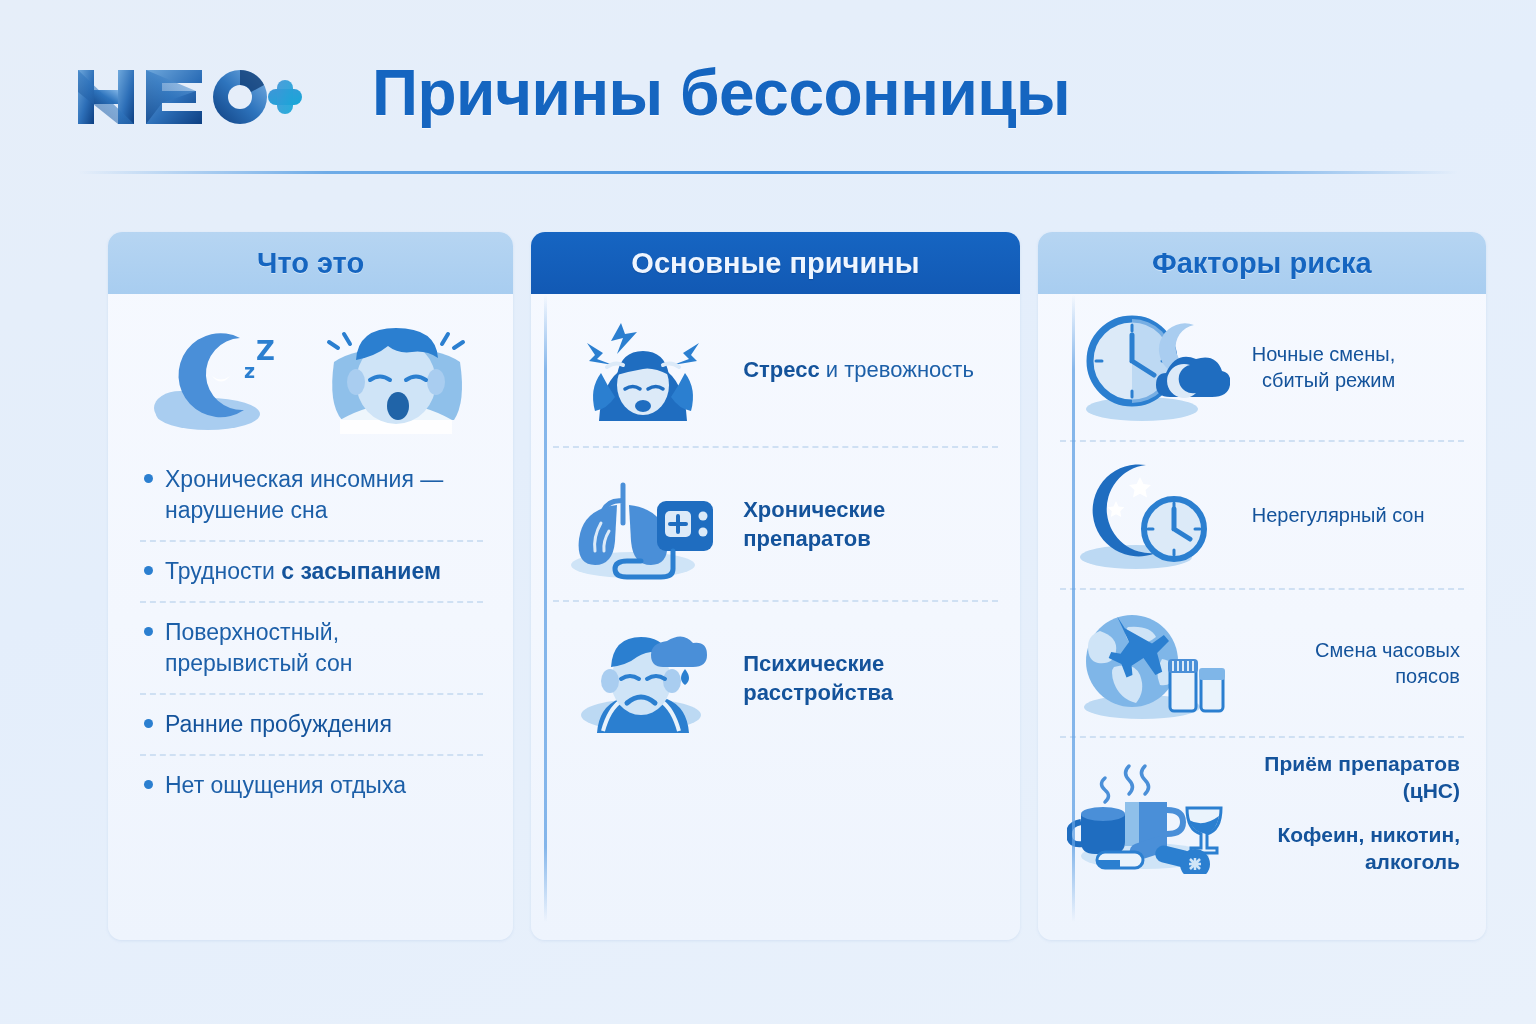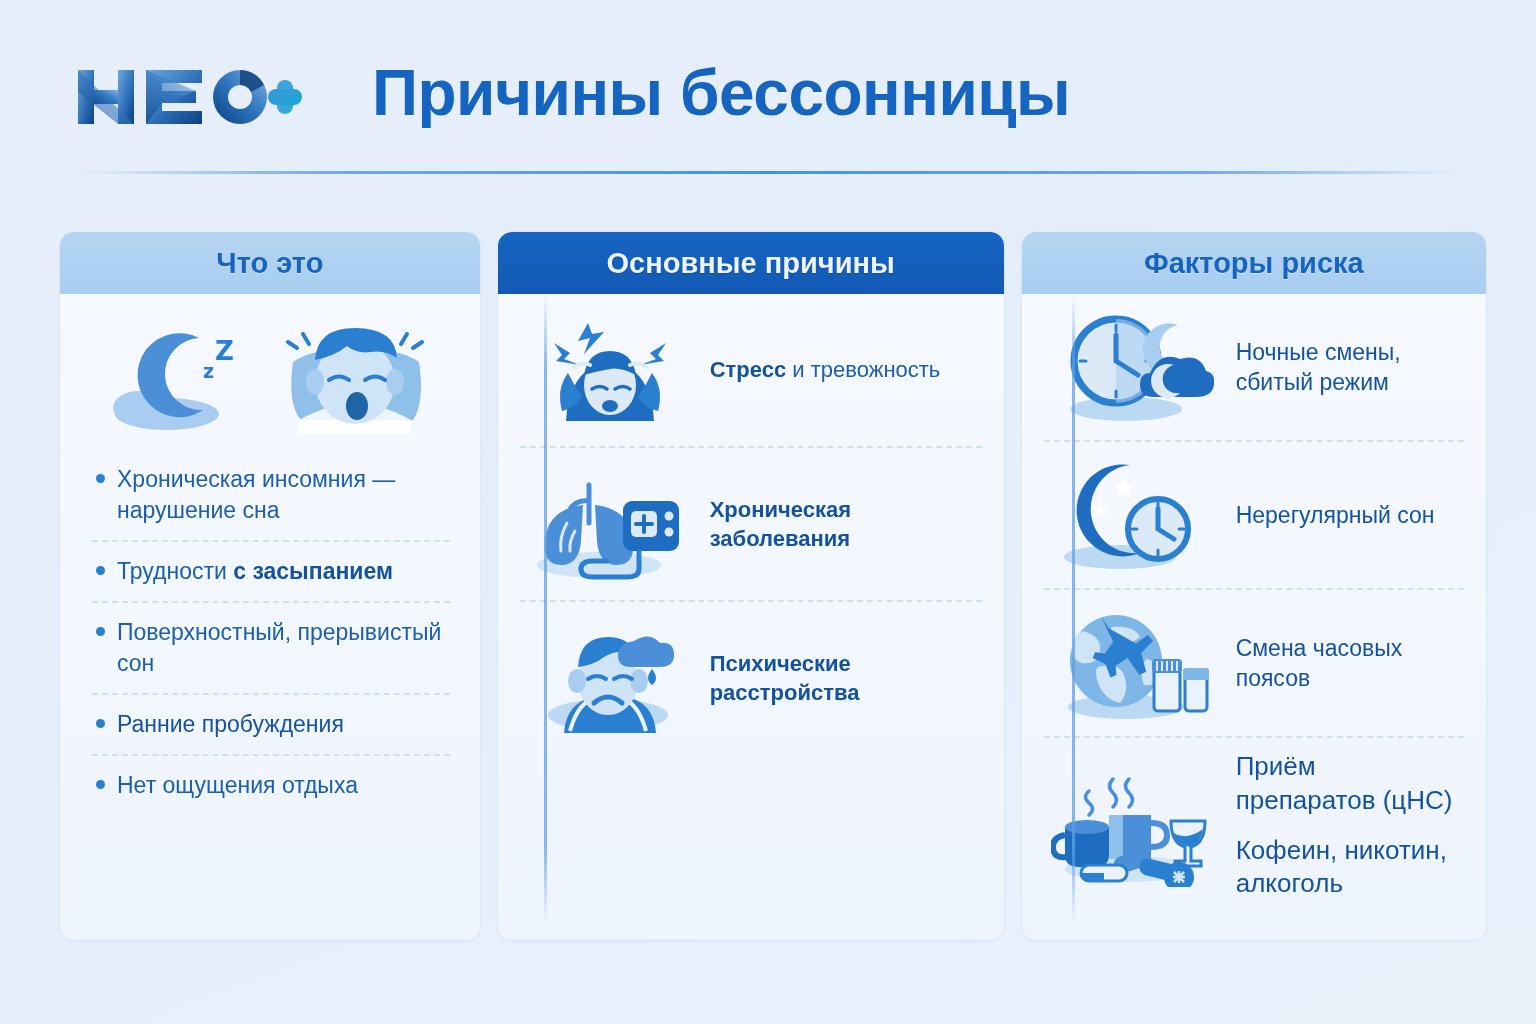--- a/index.html
+++ b/index.html
@@ -69,23 +69,23 @@
   }
 
   .card {
     position: relative;
     border-radius: 14px;
     overflow: hidden;
     background: linear-gradient(180deg, #f6f9ff 0%, #f3f7fe 55%, #eef4fd 100%);
     box-shadow: 0 1px 3px rgba(120,160,210,0.18);
   }
 
-  .card.c1 { width: 423px; }
+  .card.c1 { width: 423px; margin-left: 48px; }
   .card.c2 { width: 510px; }
-  .card.c3 { width: 468px; }
+  .card.c3 { width: 468px; text-align: right; }
 
   .card-head {
     height: 62px;
     display: flex;
     align-items: center;
     justify-content: center;
     font-size: 29px;
     font-weight: bold;
   }
   .card-head.light {
@@ -179,27 +179,27 @@
 
   .irow-label {
     font-size: 22px;
     font-weight: bold;
     color: #14539b;
     line-height: 1.32;
   }
   .irow-label .reg { font-weight: normal; color: #1c5fa8; }
 
   .c3 .irow-label {
-    font-size: 23px;
+    font-size: 20px;
     font-weight: normal;
     color: #14539b;
   }
 
   .stack-label { display: flex; flex-direction: column; gap: 16px; }
-  .stack-label span { font-size: 26px; color: #14539b; line-height: 1.3; }
+  .stack-label span { font-size: 21px; color: #14539b; line-height: 1.3; font-weight: bold; }
 </style>
 </head>
 <body>
 
 <div class="header">
 
   <div class="logo">
     <svg viewBox="0 0 230 70" width="230" height="70">
       <defs>
         <linearGradient id="lg1" x1="0" y1="0" x2="1" y2="1">
@@ -335,21 +335,21 @@
             <path d="M68 40 q34 4 38 34 q3 26 -16 26 q-18 0 -20 -24 z" fill="#4a8fd8"></path>
             <path d="M40 58 q-8 14 -6 28 M48 66 q-6 10 -5 20" stroke="#dceaf8" stroke-width="3" fill="none" stroke-linecap="round"></path>
             <rect x="96" y="36" width="56" height="50" rx="9" fill="#1f6dc0"></rect>
             <rect x="104" y="46" width="26" height="26" rx="5" fill="#dceaf8"></rect>
             <path d="M117 51 v16 M109 59 h16" stroke="#1f6dc0" stroke-width="4" stroke-linecap="round"></path>
             <circle cx="142" cy="51" r="4.5" fill="#dceaf8"></circle>
             <circle cx="142" cy="67" r="4.5" fill="#dceaf8"></circle>
             <path d="M112 86 v18 q0 8 -12 8 h-34 q-12 0 -12 -8 q0 -8 12 -8 h14" stroke="#2b7fd0" stroke-width="5" fill="none" stroke-linecap="round"></path>
           </svg>
         </span>
-        <span class="irow-label"><span>Хроническая заболевания</span><span class="reg"></span></span>
+        <span class="irow-label"><span>Хронические препаратов</span><span class="reg"></span></span>
       </div>
 
       <div class="irow">
         <span class="ico">
           <svg width="160" height="118" viewBox="0 0 160 118">
             <ellipse cx="78" cy="96" rx="60" ry="16" fill="#bcd9f3"></ellipse>
             <path d="M34 114 q2 -26 22 -34 q24 10 48 0 q20 8 22 34z" fill="#2b7fd0"></path>
             <path d="M40 112 q6 -22 18 -30 M116 112 q-6 -22 -18 -30" stroke="#e8f2fb" stroke-width="4" fill="none"></path>
             <ellipse cx="78" cy="62" rx="30" ry="34" fill="#cfe4f7"></ellipse>
             <ellipse cx="47" cy="62" rx="9" ry="12" fill="#a9cdf0"></ellipse>

